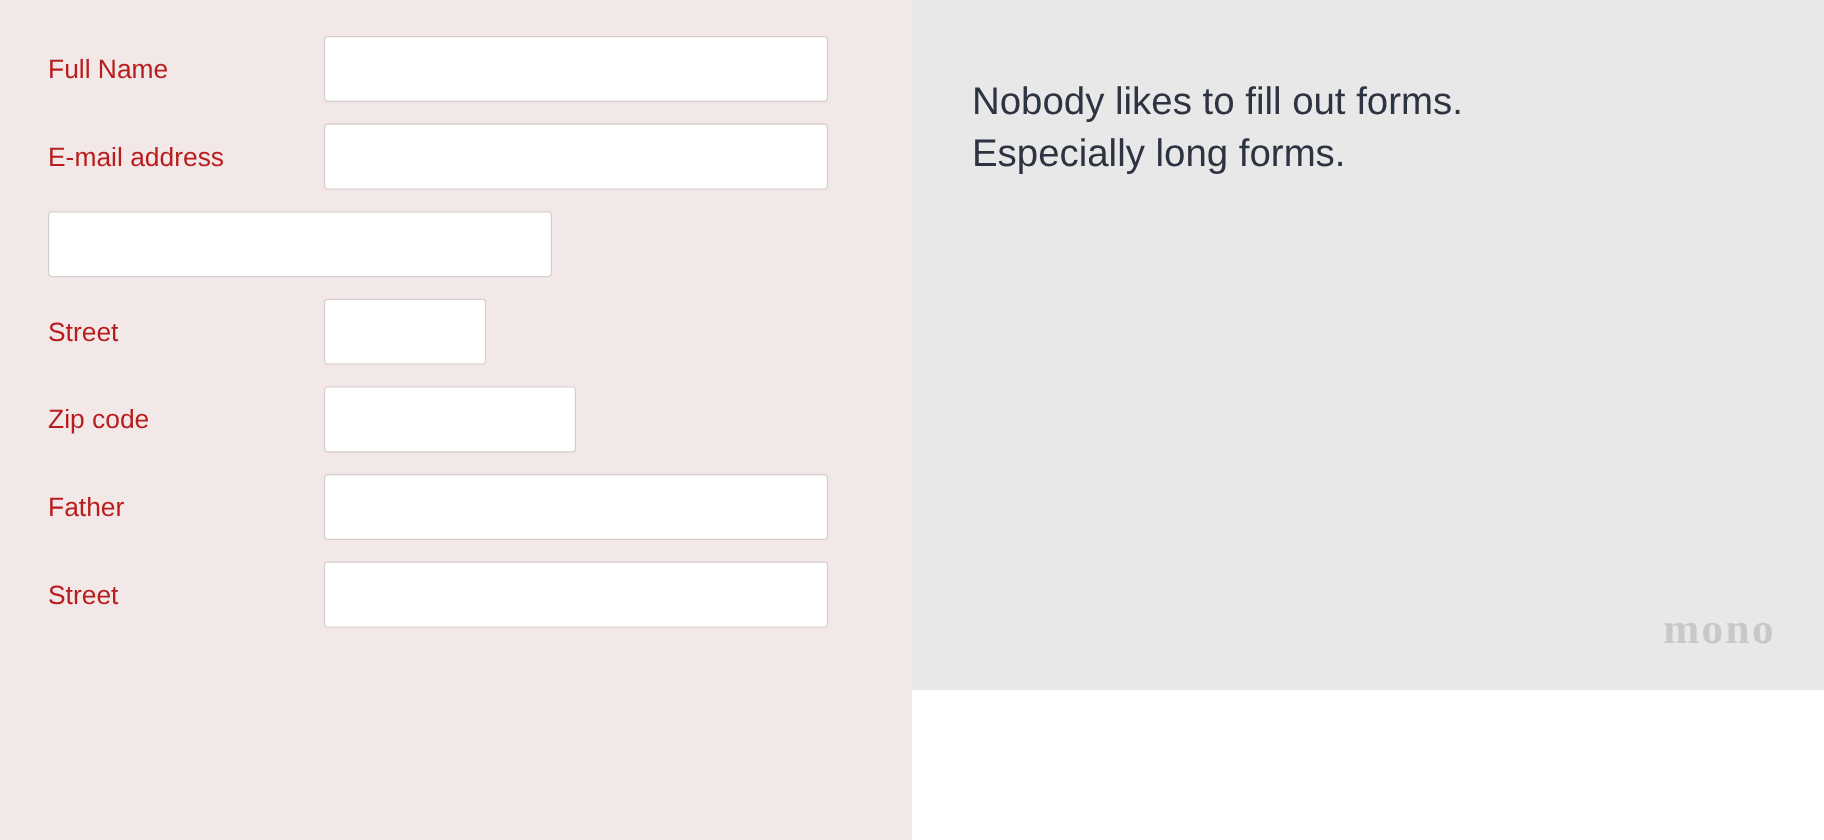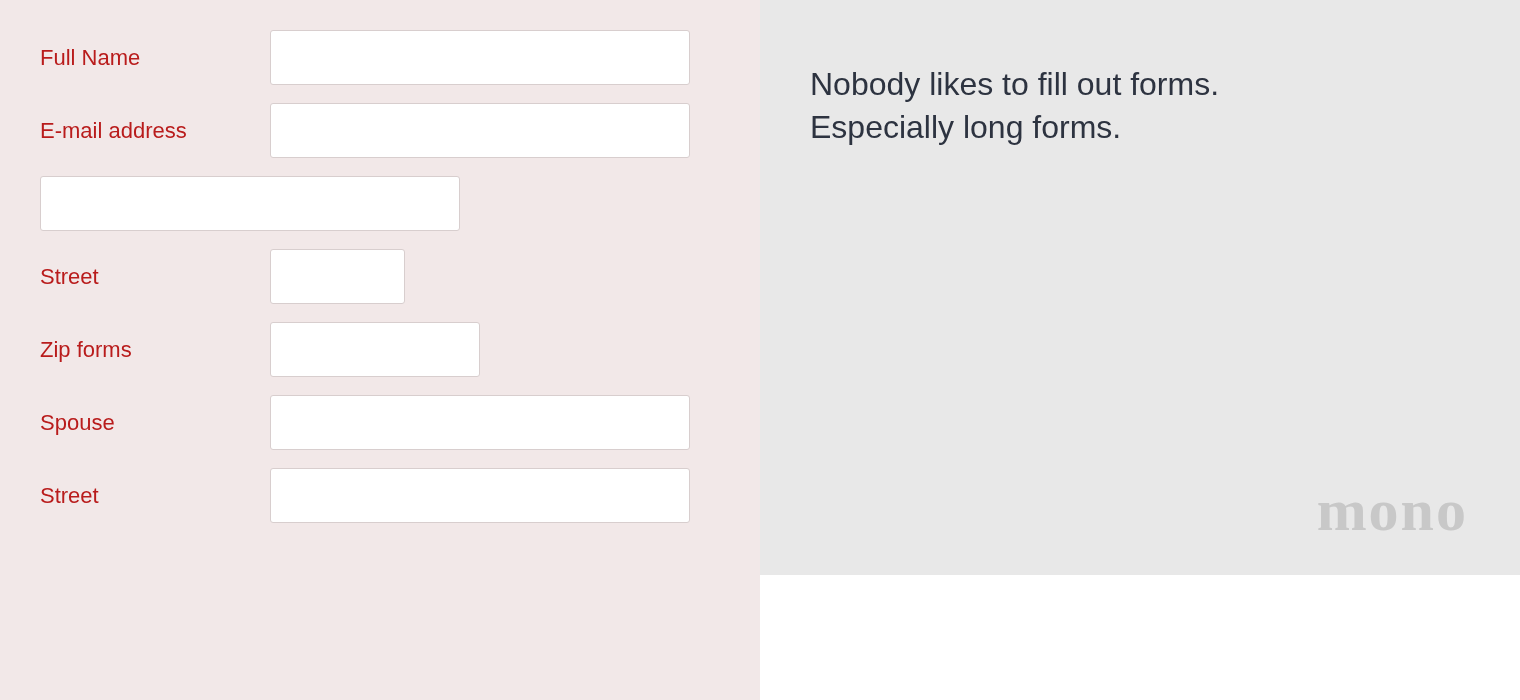--- a/index.html
+++ b/index.html
@@ -82,22 +82,22 @@
     .right-text {
       font-size: 32px;
       font-weight: 500;
       color: #2d3340;
       line-height: 1.35;
     }
 
     .mono-logo {
       position: absolute;
       bottom: 30px;
-      right: 52px;
-      font-size: 60px;
+      right: 40px;
+      font-size: 36px;
       font-weight: 700;
       color: #c8c8c8;
       letter-spacing: 2px;
       font-family: Georgia, serif;
     }
   </style>
 </head>
 <body>
 
 <div class="left-panel">
@@ -115,26 +115,26 @@
   <div class="form-row">
     <input class="form-input-full" type="text" style="">
   </div>
 
   <div class="form-row">
     <label class="form-label">Street</label>
     <input class="form-input-number" type="text" style="">
   </div>
 
   <div class="form-row">
-    <label class="form-label">Zip forms</label>
+    <label class="form-label">Zip code</label>
     <input class="form-input-zip" type="text" style="">
   </div>
 
   <div class="form-row">
-    <label class="form-label">Spouse</label>
+    <label class="form-label">Father</label>
     <input class="form-input-full" type="text" style="">
   </div>
 
 
   <div class="form-row">
     <label class="form-label">Street</label>
     <input class="form-input-full" type="text" style="">
   </div>
 
 </div>

